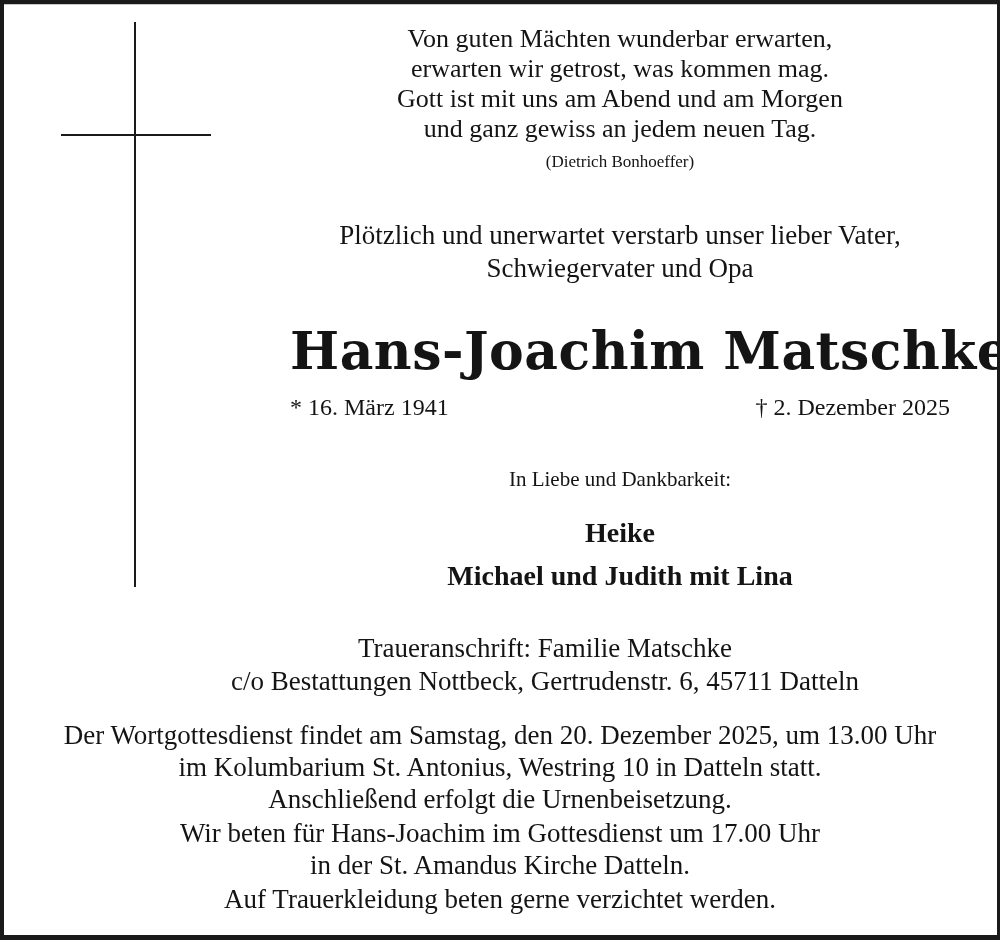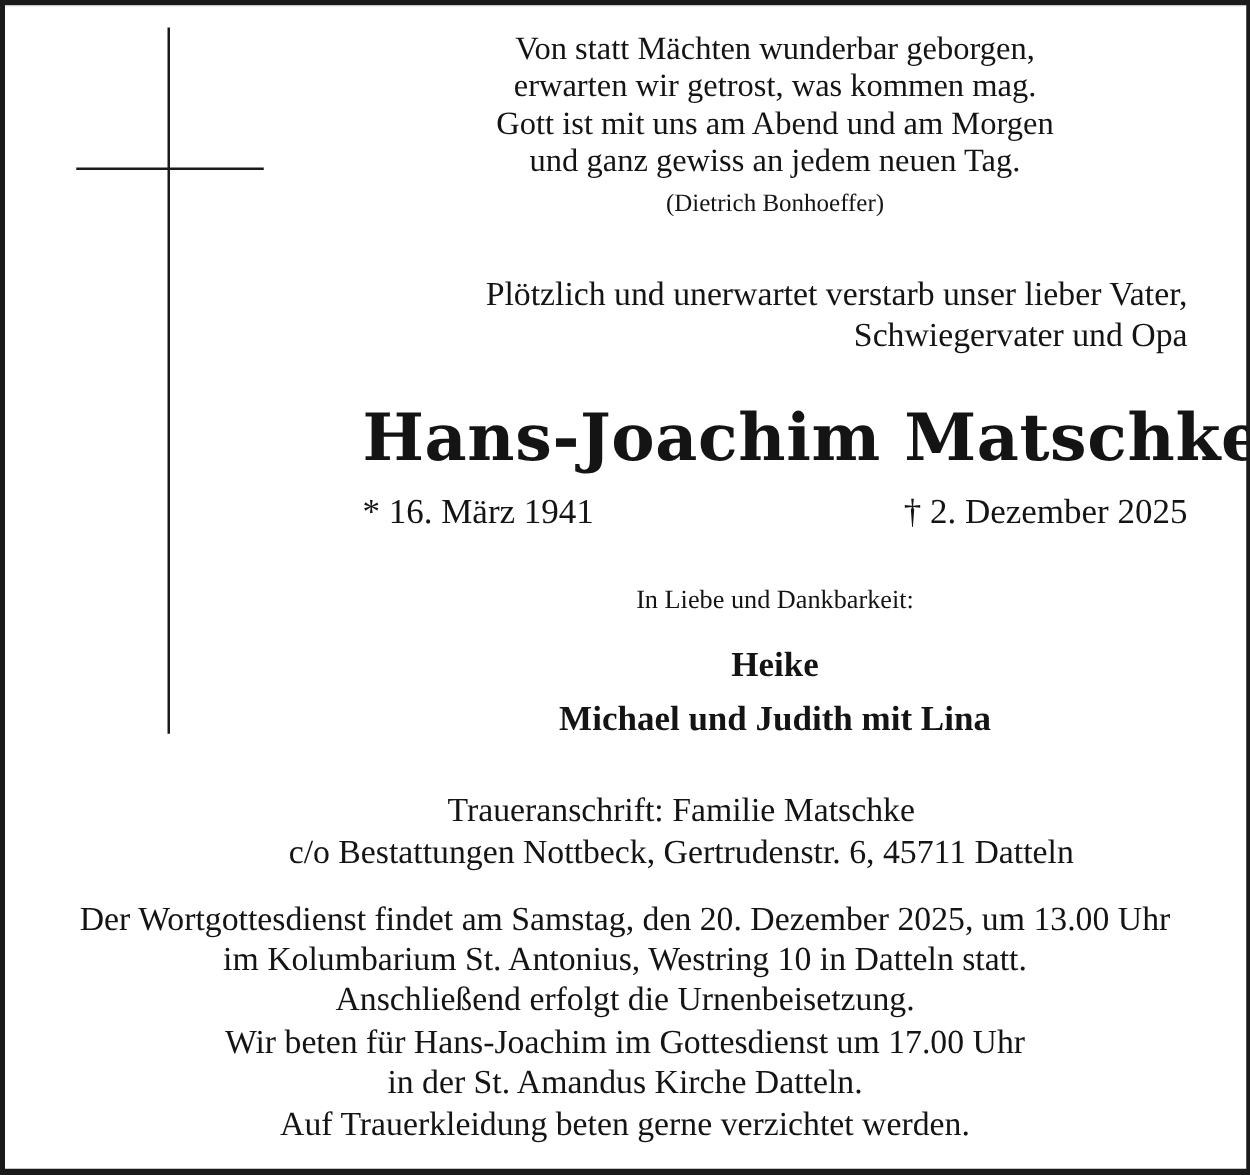--- a/index.html
+++ b/index.html
@@ -35,26 +35,26 @@
 
   .block {
     position: absolute;
     text-align: center;
     white-space: nowrap;
   }
   .col-upper { left: 290px; width: 660px; }
   .col-full  { left: 0; width: 1000px; }
 
   .poem        { top: 24px;  font-size: 26px; line-height: 30px; }
-  .attribution { top: 152px; font-size: 20px; }
-  .intro       { top: 219px; font-size: 27px; line-height: 33px; text-align: right; }
+  .attribution { top: 152px; font-size: 17px; }
+  .intro       { top: 219px; font-size: 27px; line-height: 33px; }
   .name        { top: 320px; font-size: 52px; font-weight: bold;
                  font-family: "DejaVu Serif", "Liberation Serif", serif;
                  letter-spacing: 0.5px; }
-  .dates       { top: 394px; font-size: 28px; display: flex;
+  .dates       { top: 394px; font-size: 24px; display: flex;
                  justify-content: space-between; }
   .love        { top: 467px; font-size: 21px; }
   .mourner-1   { top: 517px; font-size: 28px; font-weight: bold; }
   .mourner-2   { top: 560px; font-size: 28px; font-weight: bold; }
   .address     { top: 632px; font-size: 27px; line-height: 33px; padding-left: 45px; }
   .service     { top: 719px; font-size: 27px; line-height: 32px; }
   .prayer      { top: 817px; font-size: 27px; line-height: 32px; }
   .closing     { top: 884px; font-size: 27px; }
 </style>
 </head>
@@ -62,21 +62,21 @@
 
 <div class="page">
   <div class="frame"></div>
 
   <div>
     <div class="cross-bar cross-v"></div>
     <div class="cross-bar cross-h"></div>
   </div>
 
   <div class="block col-upper poem">
-    <div>Von statt Mächten wunderbar geborgen,</div>
+    <div>Von guten Mächten wunderbar erwarten,</div>
     <div>erwarten wir getrost, was kommen mag.</div>
     <div>Gott ist mit uns am Abend und am Morgen</div>
     <div>und ganz gewiss an jedem neuen Tag.</div>
   </div>
 
   <div class="block col-upper attribution">(Dietrich Bonhoeffer)</div>
 
   <div class="block col-upper intro">
     <div>Plötzlich und unerwartet verstarb unser lieber Vater,</div>
     <div>Schwiegervater und Opa</div>

